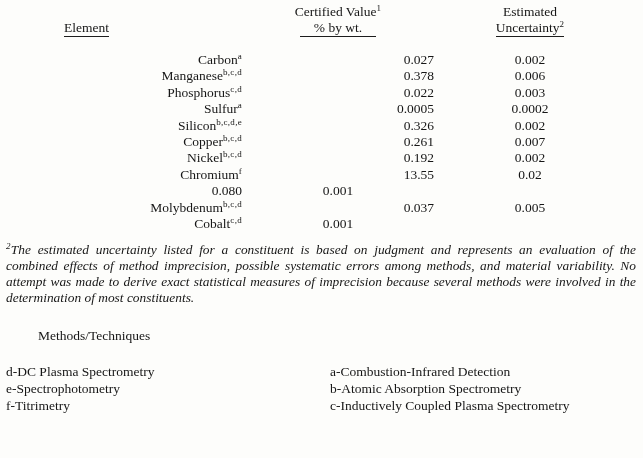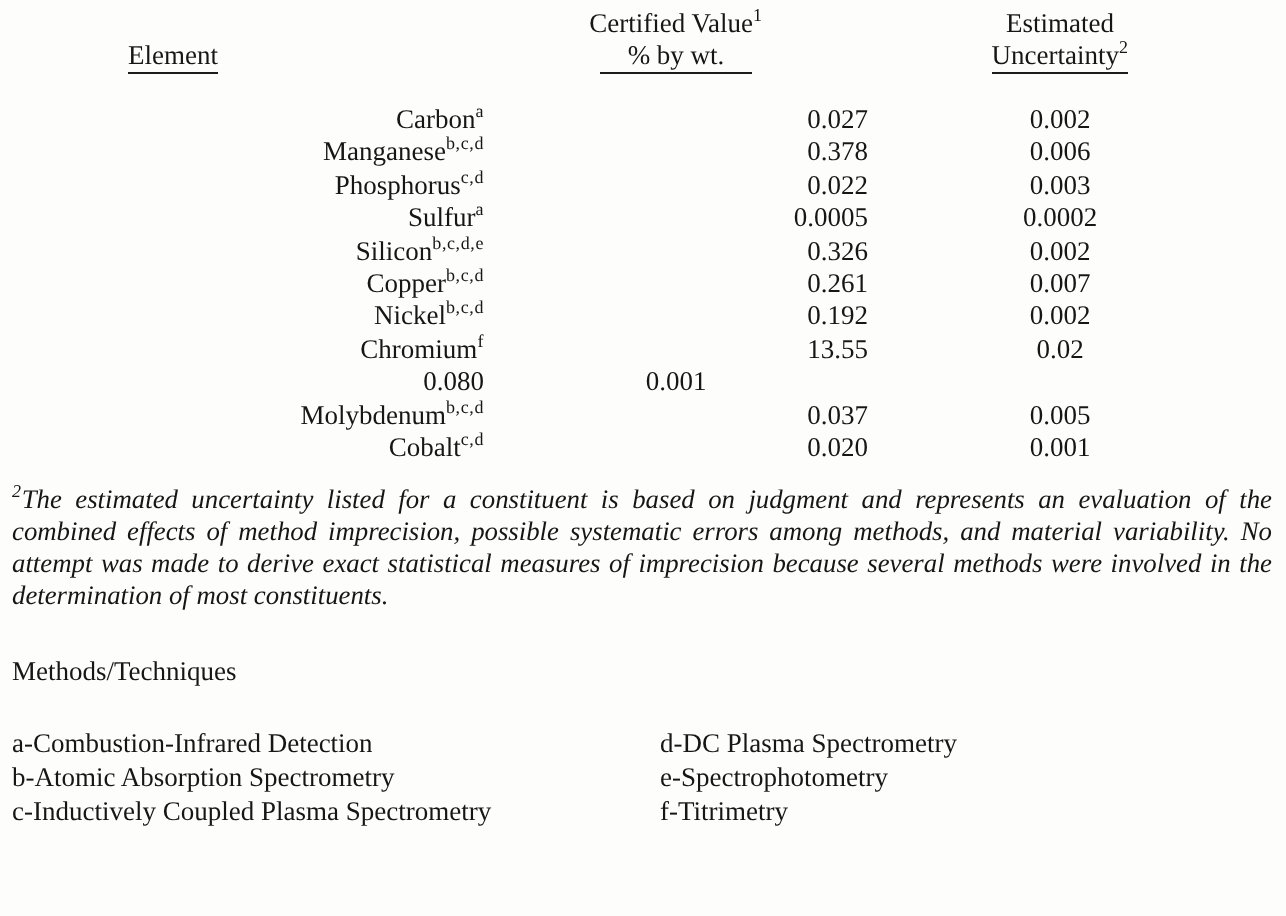--- a/index.html
+++ b/index.html
@@ -73,20 +73,21 @@
     line-height: 15.7px;
     text-align: justify;
   }
   .footnote.fn1 { margin-top: 12px; }
   .footnote.fn2 { margin-top: 10px; font-style: italic; }
   
   .methods-title {
     margin-top: 23px;
     font-size: 13.5px;
     line-height: 16px;
+    margin-left: 32px;
   }
   .methods-grid {
     margin-top: 19px;
     display: grid;
     grid-template-columns: 324px auto;
   }
   .methods-col div {
     font-size: 13.5px;
     line-height: 17px;
     white-space: nowrap;
@@ -157,37 +158,36 @@
         <div class="c-val">0.080</div>
         <div class="c-unc">0.001</div>
       </div>
       <div class="tbl-row">
         <div class="c-el"><span>Molybdenum</span><sup>b,c,d</sup></div>
         <div class="c-val">0.037</div>
         <div class="c-unc">0.005</div>
       </div>
       <div class="tbl-row">
         <div class="c-el"><span>Cobalt</span><sup>c,d</sup></div>
-        <div class="c-val">0.020</div>
         <div class="c-unc">0.001</div>
       </div>
     </div>
   </div>
 
 
   <p class="footnote fn2"><sup>2</sup><span>The estimated uncertainty listed for a constituent is based on judgment and represents an evaluation of the combined effects of method imprecision, possible systematic errors among methods, and material variability. No attempt was made to derive exact statistical measures of imprecision because several methods were involved in the determination of most constituents.</span></p>
 
   <div class="methods-title">Methods/Techniques</div>
 
   <div class="methods-grid">
     <div class="methods-col">
+      <div>d-DC Plasma Spectrometry</div>
+      <div>e-Spectrophotometry</div>
+      <div>f-Titrimetry</div>
+    </div>
+    <div class="methods-col">
       <div>a-Combustion-Infrared Detection</div>
       <div>b-Atomic Absorption Spectrometry</div>
       <div>c-Inductively Coupled Plasma Spectrometry</div>
-    </div>
-    <div class="methods-col">
-      <div>d-DC Plasma Spectrometry</div>
-      <div>e-Spectrophotometry</div>
-      <div>f-Titrimetry</div>
     </div>
   </div>
 
 </div>
 
 </body></html>

